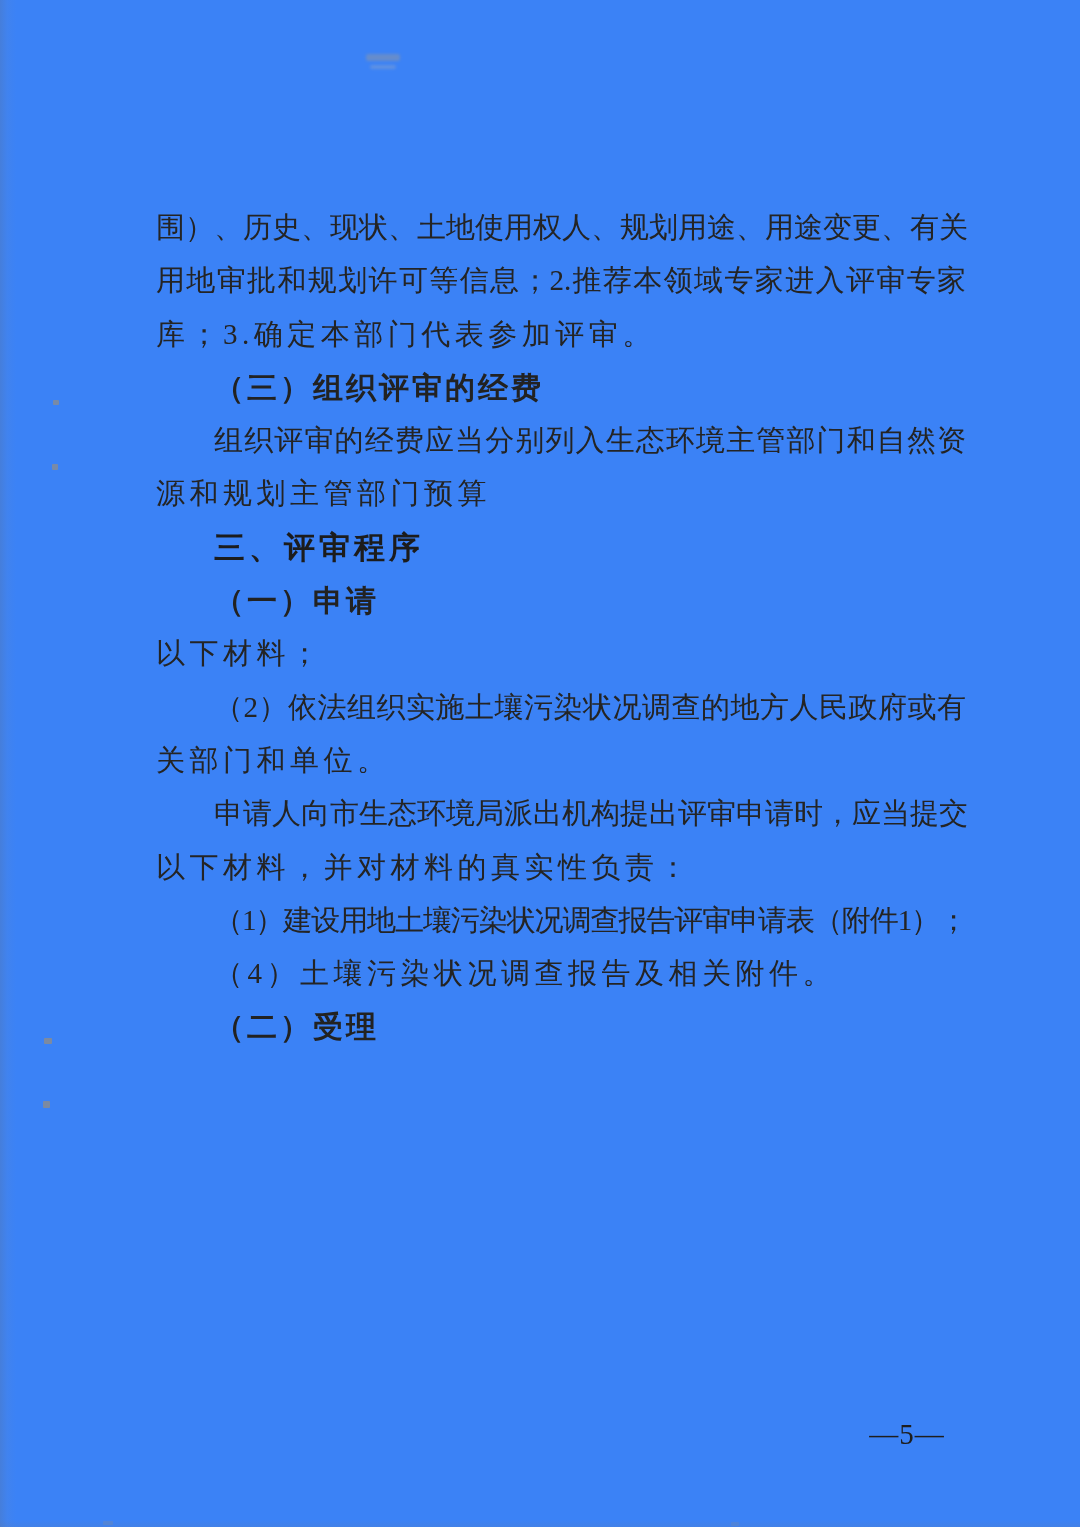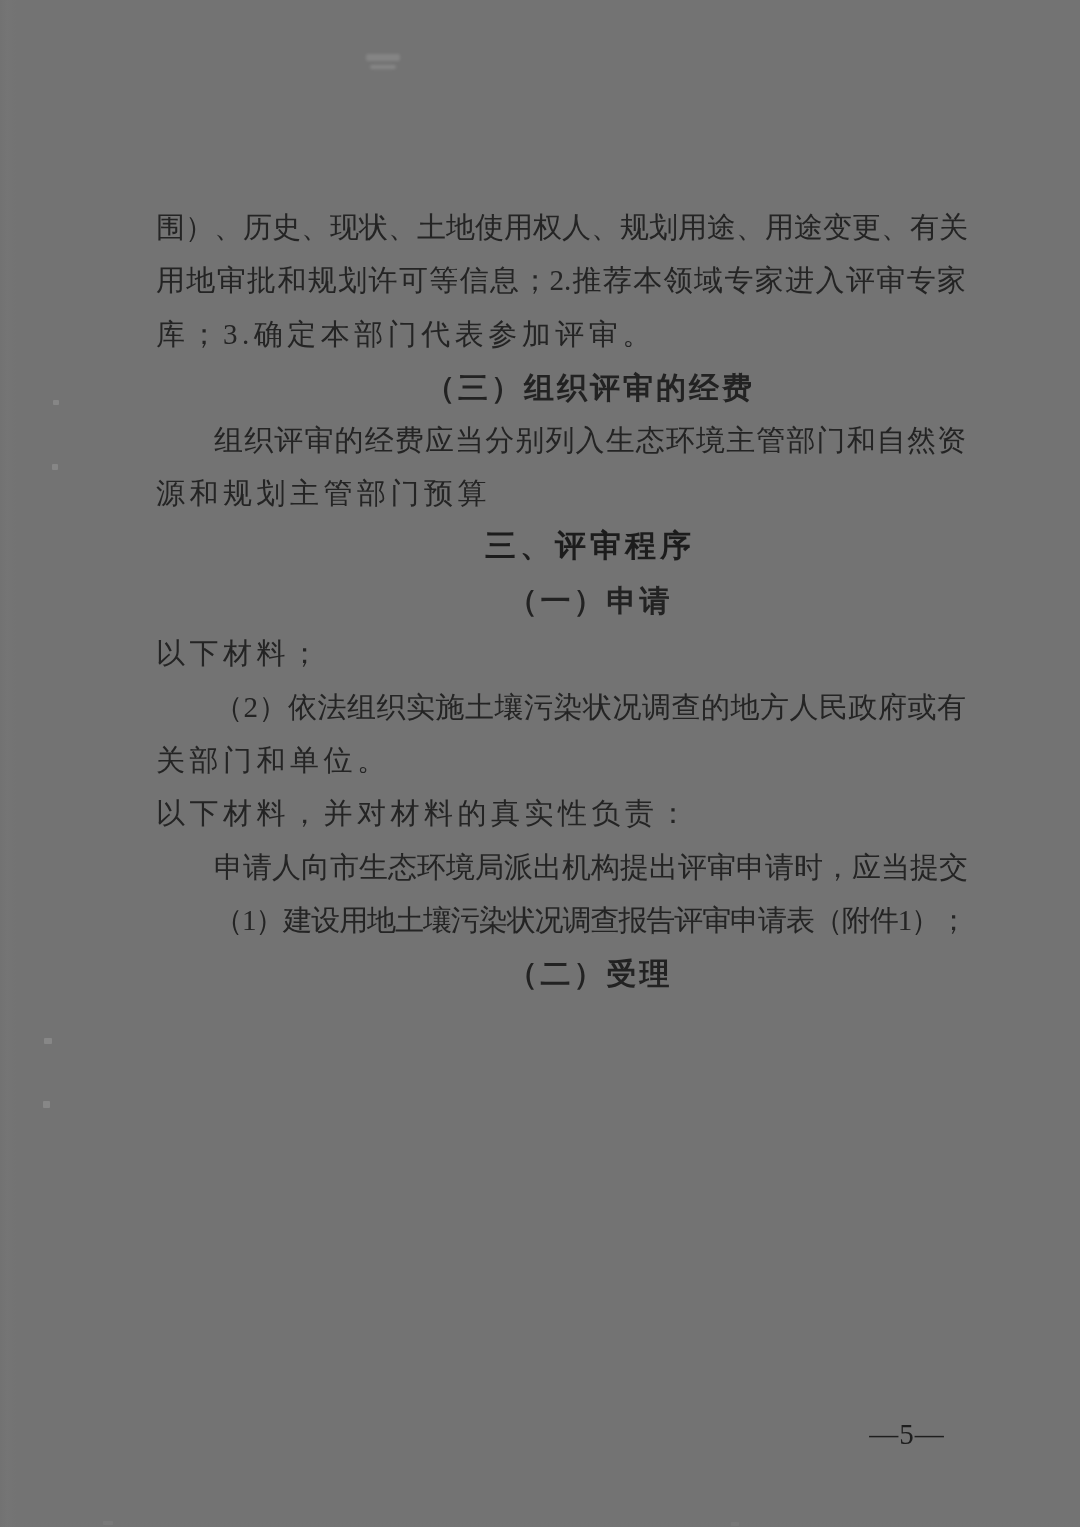--- a/index.html
+++ b/index.html
@@ -1,20 +1,20 @@
 <!DOCTYPE html>
 <html><head>
 <meta charset="utf-8">
 <style>
   html, body { margin: 0; padding: 0; background: #e9e9e9; }
   .page {
     position: relative;
     width: 1080px;
     height: 1527px;
-    background: #737373;
+    background: #3b82f6;
     overflow: hidden;
     font-family: "Liberation Serif", serif;
     color: #242424;
   }
   
   .edge-left {
     position: absolute; left: 0; top: 0; bottom: 0; width: 16px;
     background: linear-gradient(90deg, rgba(110,110,110,0.20) 0%, rgba(140,140,140,0.07) 45%, rgba(0,0,0,0) 100%);
     pointer-events: none;
   }
@@ -48,31 +48,31 @@
     width: 810px; 
   }
   .line {
     height: 53.3px;
     line-height: 53.3px;
     font-size: 29px;
     letter-spacing: 4.5px;
     white-space: nowrap;
     text-rendering: optimizeLegibility;
   }
-  .line.ind { padding-left: 58px; text-align: center; }
+  .line.ind { padding-left: 58px; }
   
   .line.j {
     letter-spacing: 0;
     text-align: justify;
     text-align-last: justify;
   }
   .line.tight { letter-spacing: -2px; }
   
   .line.hei {
-    font-family: Liberation Mono, monospace;
+    font-family: Liberation Sans, sans-serif;
     font-weight: bold;
     font-size: 31px;
     letter-spacing: 4px;
     color: #1c1c1c;
   }
   
   .line.kai {
     font-weight: 600;
     font-size: 30px;
     letter-spacing: 3px;
@@ -111,20 +111,21 @@
     <div class="line j">用地审批和规划许可等信息；2.推荐本领域专家进入评审专家</div>
     <div class="line">库；3.确定本部门代表参加评审。</div>
     <div class="line ind kai">（三）组织评审的经费</div>
     <div class="line j ind">组织评审的经费应当分别列入生态环境主管部门和自然资</div>
     <div class="line">源和规划主管部门预算</div>
     <div class="line ind hei">三、评审程序</div>
     <div class="line ind kai">（一）申请</div>
     <div class="line">以下材料；</div>
     <div class="line j ind">（2）依法组织实施土壤污染状况调查的地方人民政府或有</div>
     <div class="line">关部门和单位。</div>
+    <div class="line j ind">申请人向市生态环境局派出机构提出评审申请时，应当提交</div>
     <div class="line">以下材料，并对材料的真实性负责：</div>
-    <div class="line j ind">申请人向市生态环境局派出机构提出评审申请时，应当提交</div>
     <div class="line j ind tight">（1）建设用地土壤污染状况调查报告评审申请表（附件1）；</div>
+    <div class="line ind">（4）土壤污染状况调查报告及相关附件。</div>
     <div class="line ind kai">（二）受理</div>
   </div>
 
   <div class="page-number">—5—</div>
 </div>
 
 </body></html>

